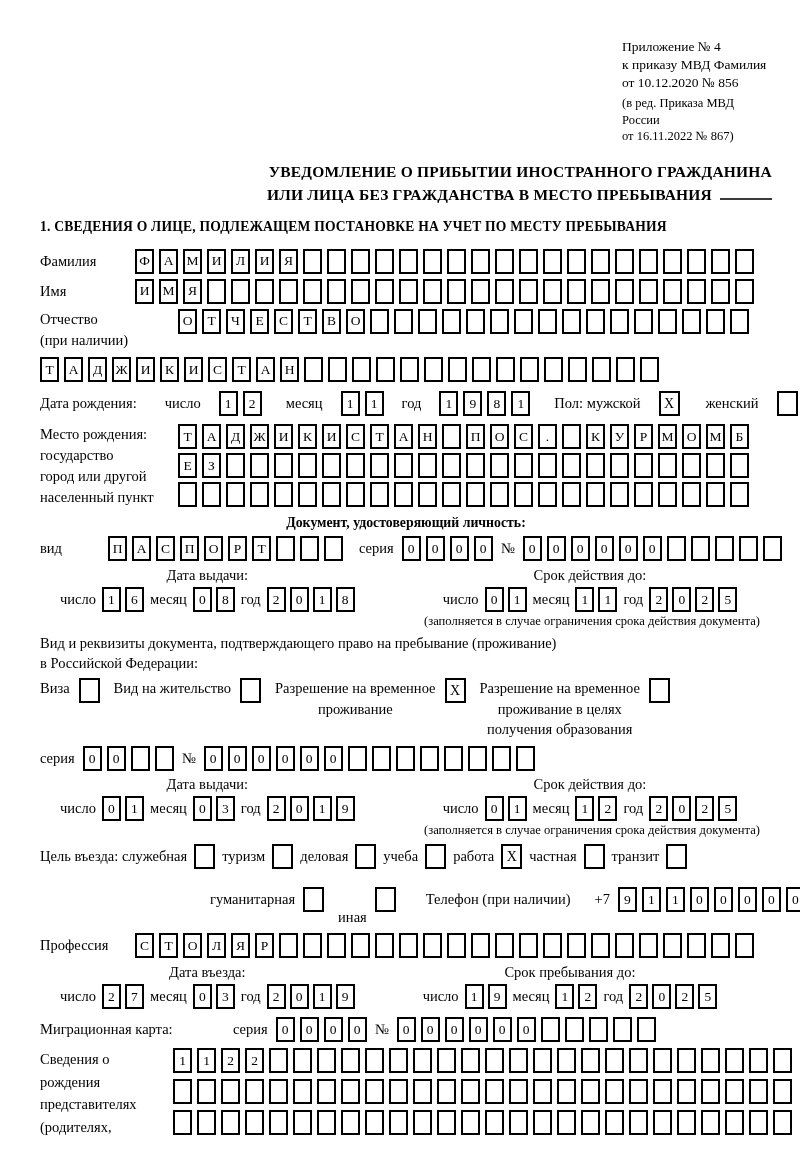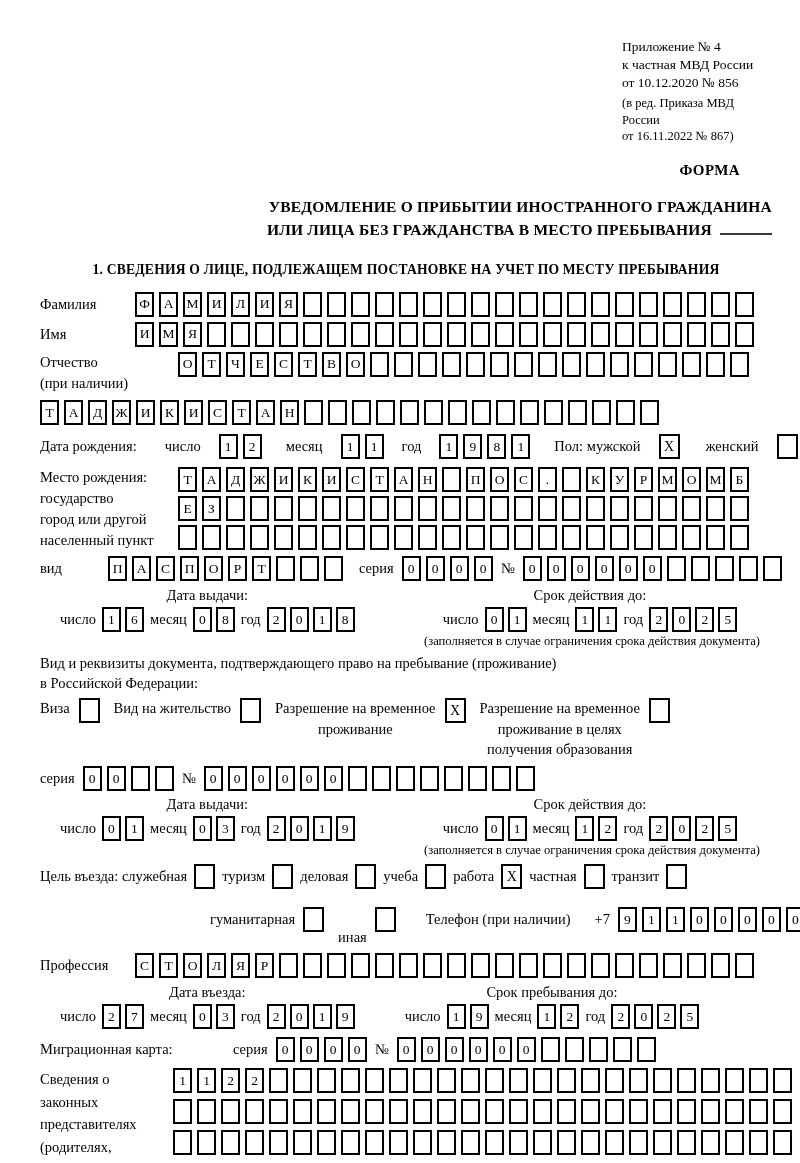--- a/index.html
+++ b/index.html
@@ -6,21 +6,21 @@
   .page{
     width:800px;height:1163px;box-sizing:border-box;background:#fff;color:#000;
     font-family:"Liberation Serif","DejaVu Serif",serif;
     padding:38px 28px 0 40px;overflow:hidden;position:relative;
   }
   .appendix{margin-left:582px;font-size:13.5px;line-height:1.32;}
   .amendment{margin-left:582px;font-size:12.5px;line-height:1.3;margin-top:4px;}
   .forma{font-weight:bold;font-size:15px;text-align:right;padding-right:32px;margin-top:18px;letter-spacing:.4px;}
   .title{font-weight:bold;font-size:15.5px;text-align:right;margin-top:16px;line-height:1.5;letter-spacing:.2px;}
   .blank-line{display:inline-block;width:52px;border-bottom:2px solid #3a3a3a;height:13px;margin-left:8px;}
-  .sec-head{font-weight:bold;font-size:13.6px;margin-top:20px;letter-spacing:.2px;text-align:center;}
+  .sec-head{font-weight:bold;font-size:13.6px;margin-top:12px;letter-spacing:.2px;}
   .lbl{font-size:14.5px;flex:none;}
   .row{display:flex;align-items:center;margin-top:5px;}
   .row-top{display:flex;align-items:flex-start;margin-top:5px;}
   .cells{display:flex;gap:5px;flex-wrap:nowrap;}
   .cells-col{display:flex;flex-direction:column;gap:4px;}
   .cell{flex:none;width:19px;height:25px;border:2px solid #000;box-sizing:border-box;
         display:flex;align-items:center;justify-content:center;font-size:13.5px;background:#fff;}
   .chk{flex:none;width:21px;height:25px;border:2px solid #000;box-sizing:border-box;
        display:flex;align-items:center;justify-content:center;font-size:14px;background:#fff;}
   .w95{width:95px;}
@@ -39,29 +39,28 @@
   .goal-row{display:flex;align-items:center;margin-top:6px;gap:7px;flex-wrap:nowrap;}
   .lbl-col{font-size:14.5px;line-height:1.5;flex:none;}
 </style>
 </head>
 <body>
 
 <div class="page">
 
   <div class="appendix">
     <div>Приложение № 4</div>
-    <div>к частная МВД России</div>
+    <div>к приказу МВД Фамилия</div>
     <div>от 10.12.2020 № 856</div>
   </div>
   <div class="amendment">
     <div>(в ред. Приказа МВД России</div>
     <div>от 16.11.2022 № 867)</div>
   </div>
 
-  <div class="forma">ФОРМА</div>
 
   <div class="title">
     <div>УВЕДОМЛЕНИЕ О ПРИБЫТИИ ИНОСТРАННОГО ГРАЖДАНИНА</div>
     <div>
       <span>ИЛИ ЛИЦА БЕЗ ГРАЖДАНСТВА В МЕСТО ПРЕБЫВАНИЯ</span><span class="blank-line"></span>
     </div>
   </div>
 
   <div class="sec-head">1. СВЕДЕНИЯ О ЛИЦЕ, ПОДЛЕЖАЩЕМ ПОСТАНОВКЕ НА УЧЕТ ПО МЕСТУ ПРЕБЫВАНИЯ</div>
 
@@ -300,20 +299,21 @@
           <span class="cell"></span>
           <span class="cell"></span>
           <span class="cell"></span>
           <span class="cell"></span>
           <span class="cell"></span>
           <span class="cell"></span>
         </span>
     </span>
   </div>
 
+  <div class="doc-head">Документ, удостоверяющий личность:</div>
 
   <div class="row" style="gap:8px;">
     <span class="lbl" style="width:60px;">вид</span>
     <span class="cells">
         <span class="cell">П</span>
         <span class="cell">А</span>
         <span class="cell">С</span>
         <span class="cell">П</span>
         <span class="cell">О</span>
         <span class="cell">Р</span>
@@ -559,21 +559,21 @@
         <span class="cell"></span>
         <span class="cell"></span>
         <span class="cell"></span>
         <span class="cell"></span>
         <span class="cell"></span>
         <span class="cell"></span>
         <span class="cell"></span>
       </span>
   </div>
 
-  <div class="date-section" style="gap:50px;margin-top:6px;">
+  <div class="date-section" style="gap:68px;margin-top:6px;">
     <div class="date-col" style="margin-left:20px;">
       <div class="date-head">Дата въезда:</div>
       <div class="date-fields">
         <span class="lbl">число</span>
         <span class="cells">
             <span class="cell">2</span>
             <span class="cell">7</span>
           </span>
         <span class="lbl">месяц</span>
         <span class="cells">
@@ -634,21 +634,21 @@
         <span class="cell"></span>
         <span class="cell"></span>
         <span class="cell"></span>
         <span class="cell"></span>
       </span>
   </div>
 
   <div class="row-top" style="margin-top:6px;">
     <span class="lbl-col" style="width:133px;line-height:1.55;">
       <div>Сведения о</div>
-      <div>законных</div>
+      <div>рождения</div>
       <div>представителях</div>
       <div>(родителях,</div>
 
     </span>
     <span style="display:flex;flex-direction:column;">
       <span class="cells-col" style="gap:6px;">
         <span class="cells">
             <span class="cell">1</span>
             <span class="cell">1</span>
             <span class="cell">2</span>

